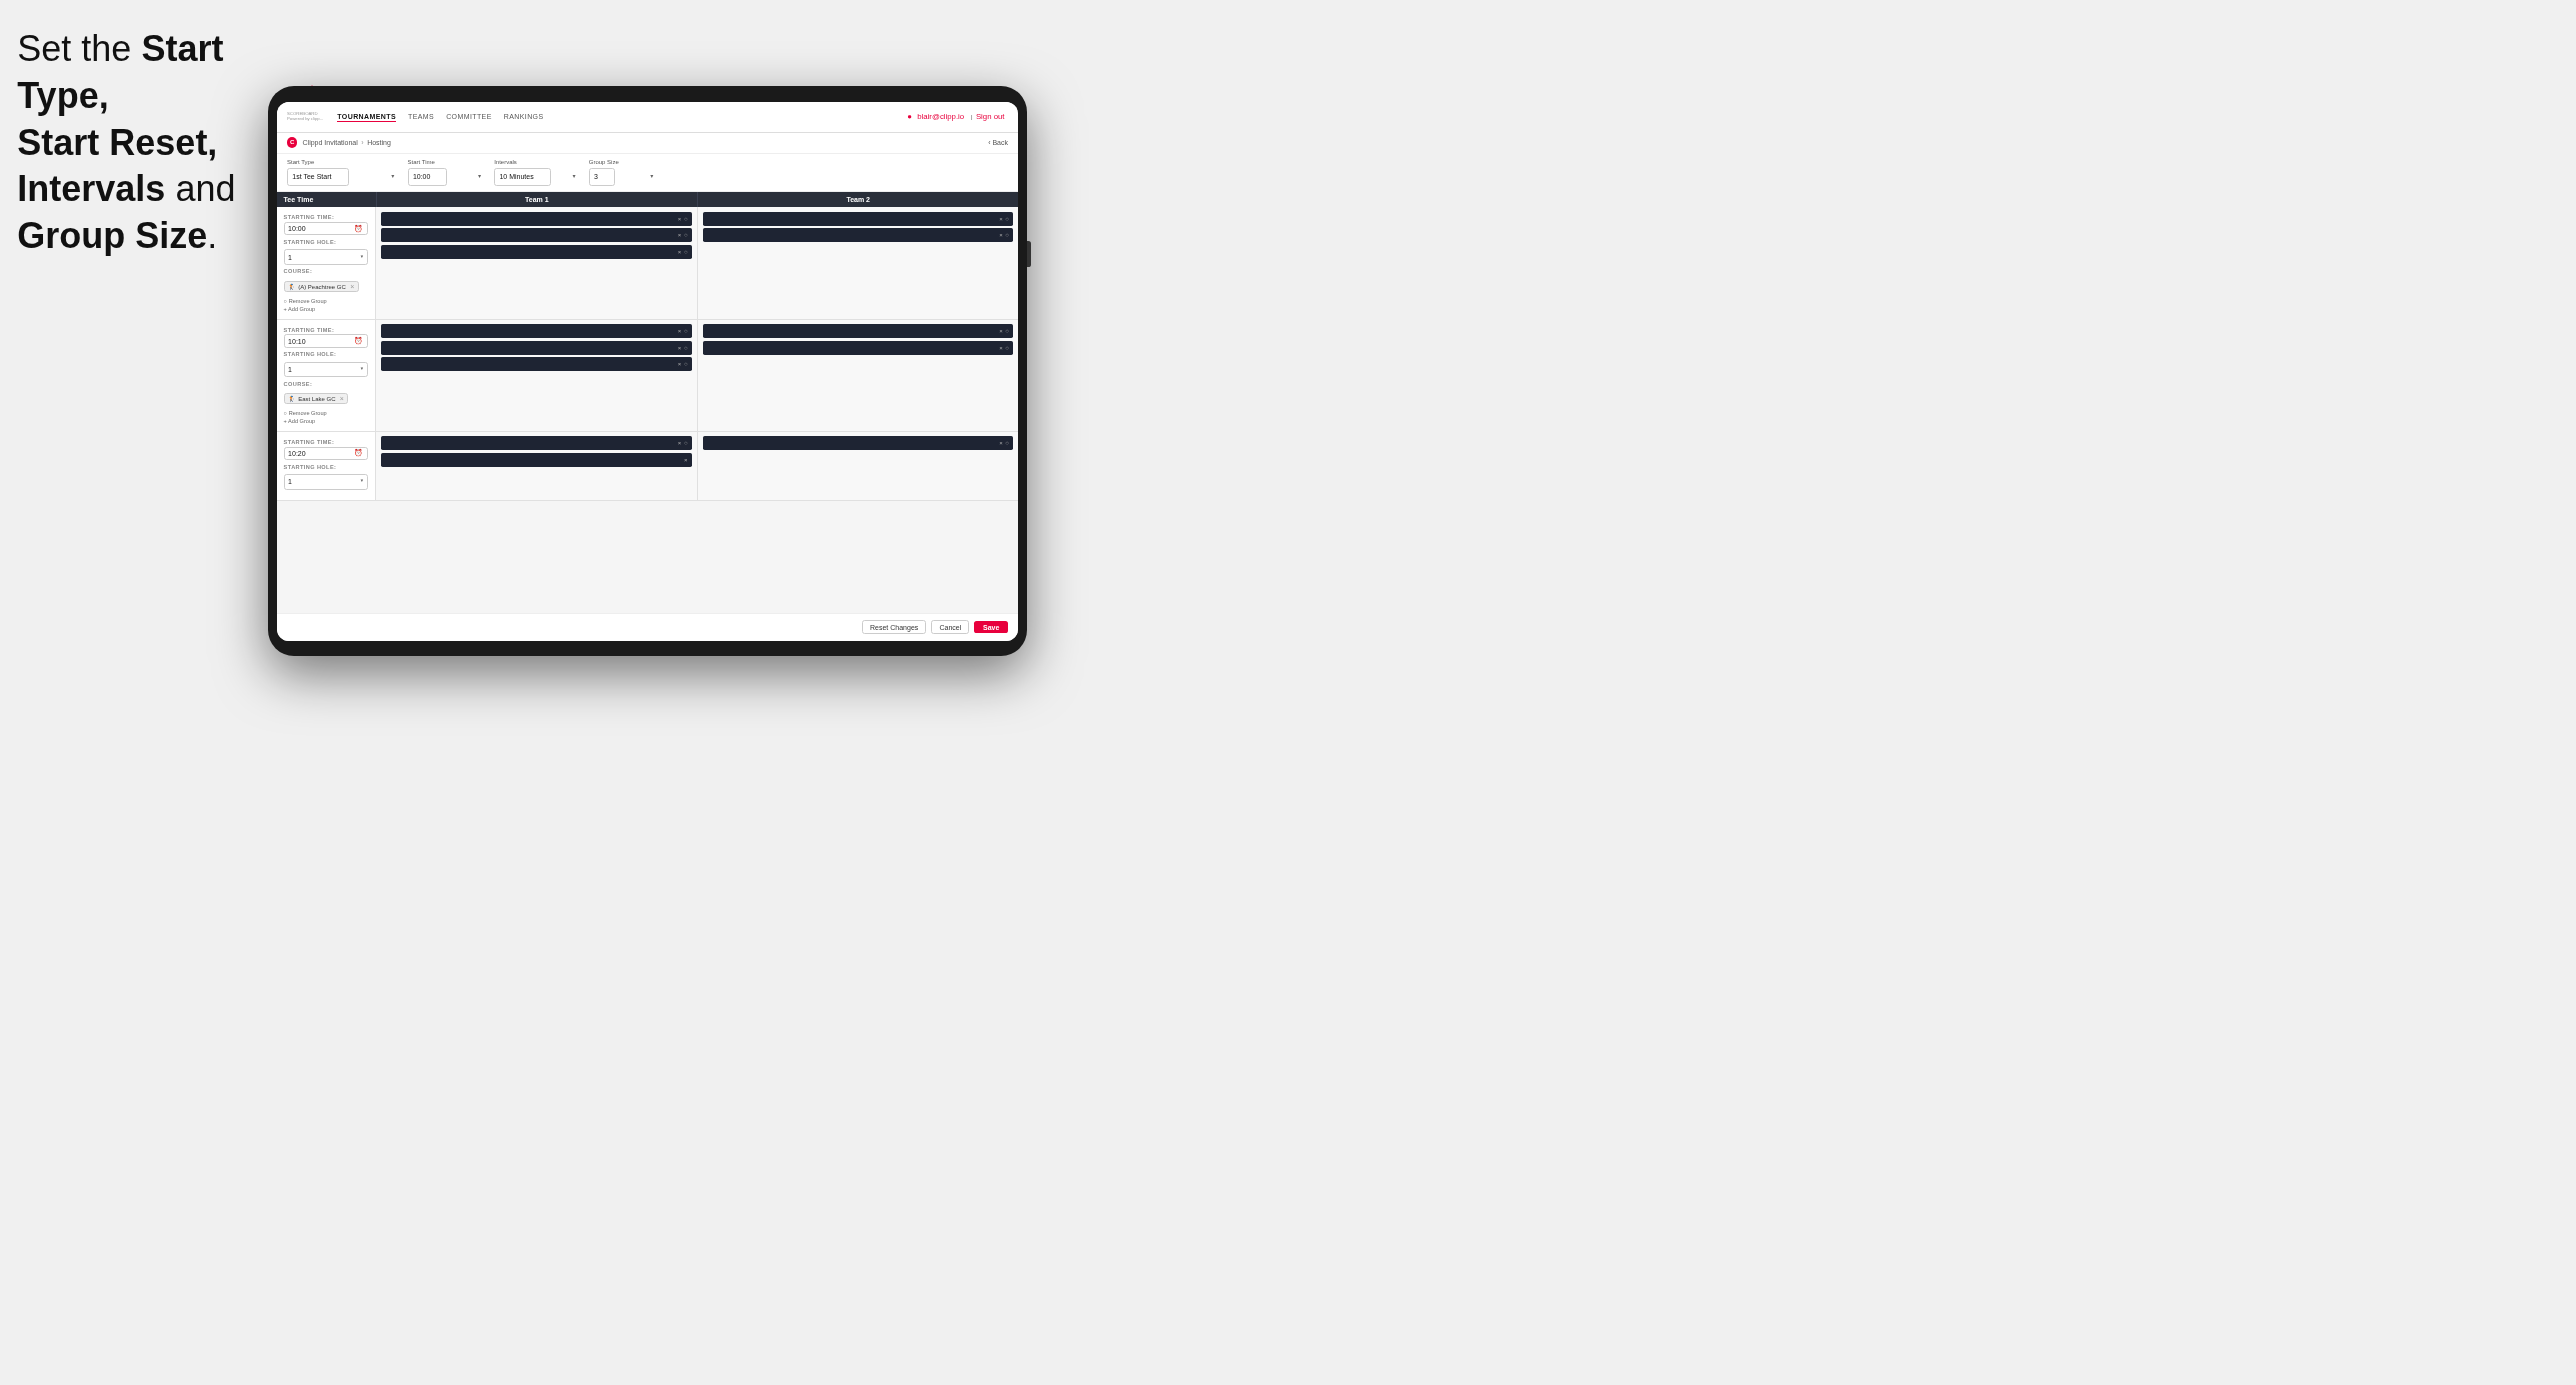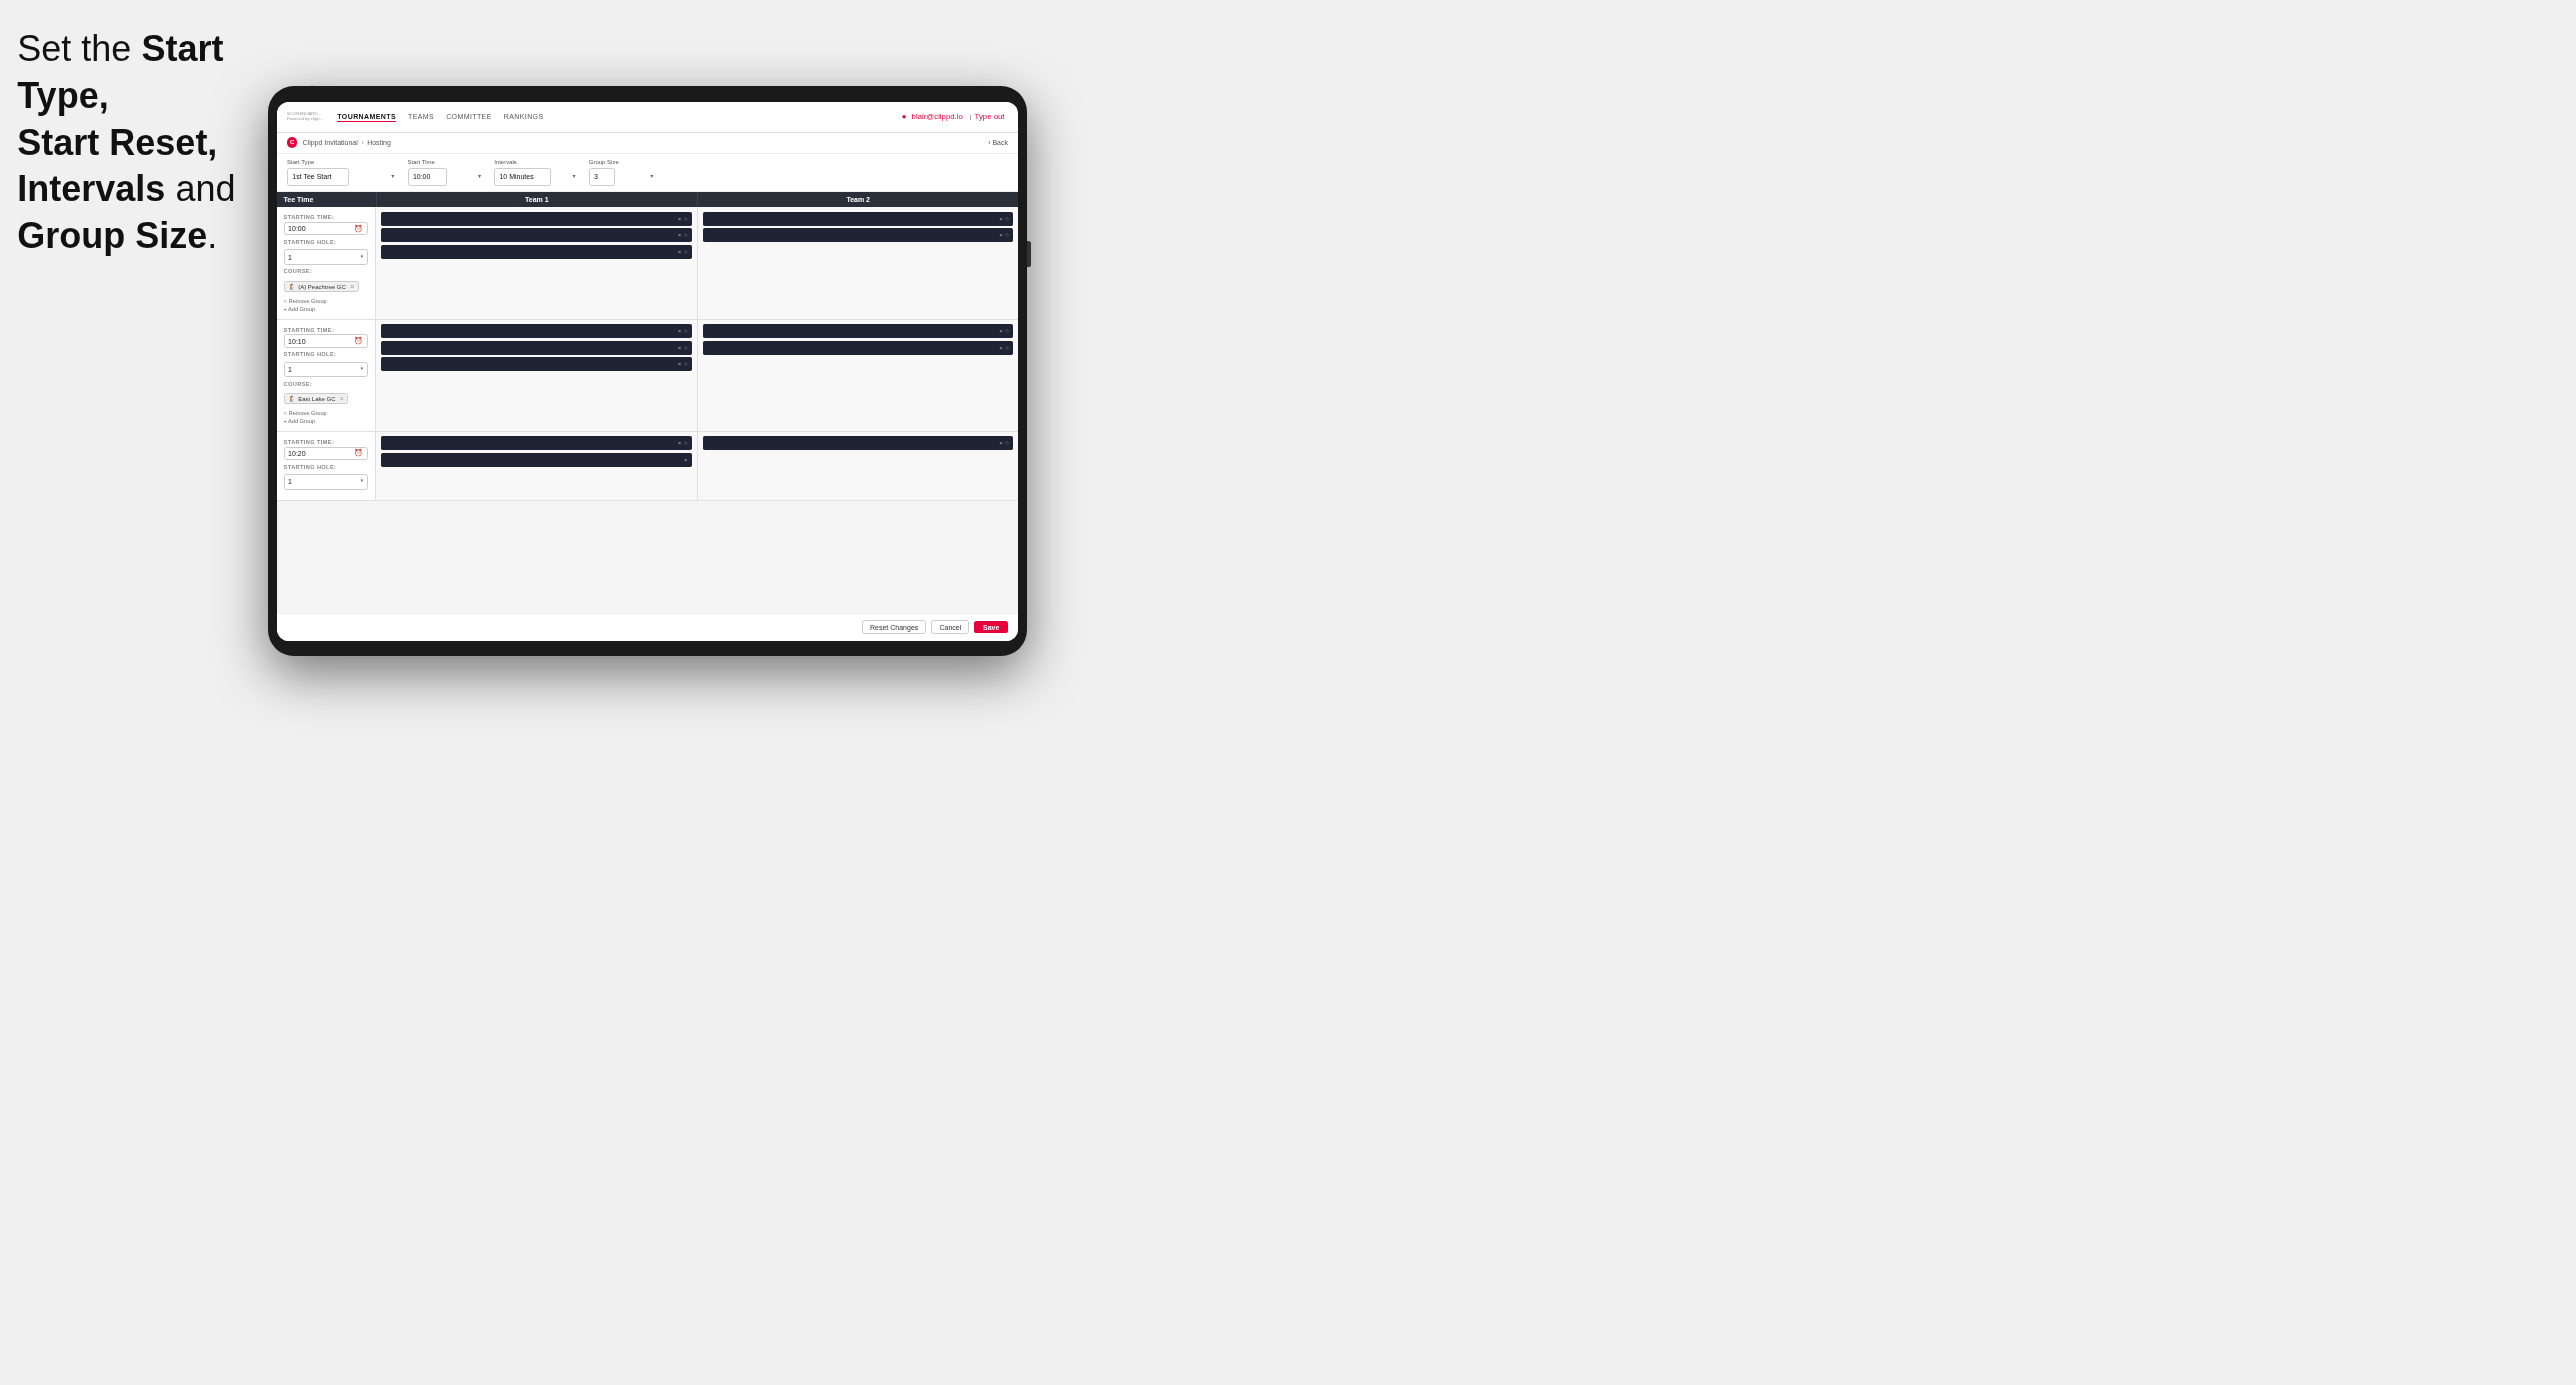--- a/index.html
+++ b/index.html
@@ -460,23 +460,23 @@
         <span>Powered by clipp...</span>
       </div>
       <div class="nav-tabs">
         <a class="nav-tab active">TOURNAMENTS</a>
         <a class="nav-tab">TEAMS</a>
         <a class="nav-tab">COMMITTEE</a>
         <a class="nav-tab">RANKINGS</a>
       </div>
       <div class="nav-user">
         <span>●</span>
-        <span>blair@clippd.io</span>
+        <span>blair@clipp.io</span>
         &nbsp;|&nbsp;
-        <span>Type out</span>
+        <span>Sign out</span>
       </div>
     </div>
 
     <div class="breadcrumb">
       <div class="breadcrumb-icon">C</div>
       <span class="breadcrumb-text">Clippd Invitational</span>
       <span class="breadcrumb-sep">›</span>
       <span class="breadcrumb-text">Hosting</span>
       <div class="breadcrumb-back">
         ‹ <span>Back</span>

